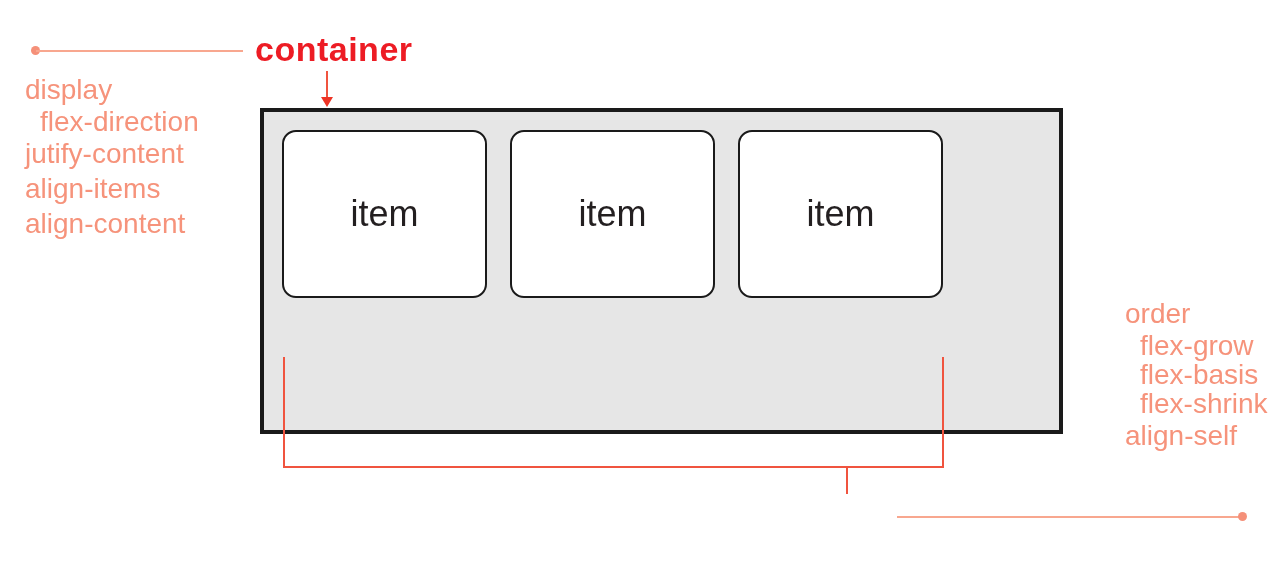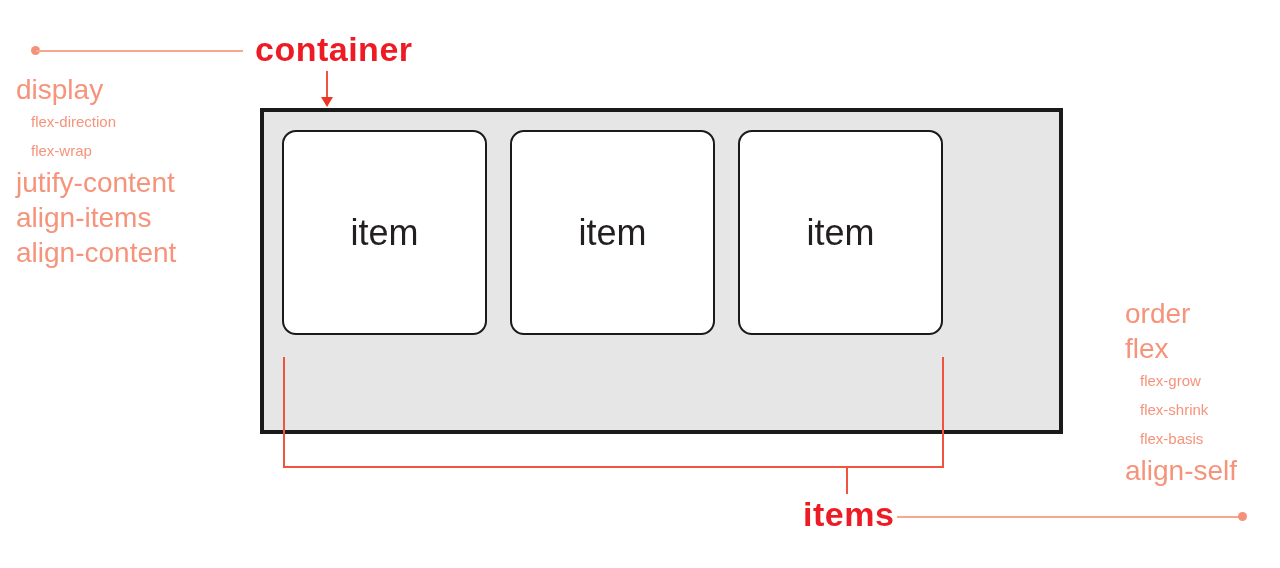--- a/index.html
+++ b/index.html
@@ -75,42 +75,42 @@
     left: 260px; top: 108px;
     width: 803px; height: 326px;
     background: var(--container-fill);
     border: 4px solid var(--border-black);
     display: flex;
     padding: 18px;
     gap: 23px;
     align-items: flex-start;
   }
   .flex-item {
-    width: 205px; height: 205px;
+    width: 205px; height: 168px;
     flex: 0 0 205px;
     background: #ffffff;
     border: 2.5px solid var(--border-black);
     border-radius: 14px;
     display: flex;
     align-items: center;
     justify-content: center;
     font-size: 36px;
     color: var(--item-text);
   }
 
   
   .prop-list {
     position: absolute;
     list-style: none;
     color: var(--salmon-text);
   }
-  .prop-list.left { left: 16px; top: 72px; }
+  .prop-list.left { left: 25px; top: 72px; }
   .prop-list.right { left: 1125px; top: 296px; }
   .prop-list li.main { font-size: 28px; line-height: 35px; }
-  .prop-list li.sub  { font-size: 15px; line-height: 29px; padding-left: 15px; }
+  .prop-list li.sub  { font-size: 28px; line-height: 29px; padding-left: 15px; }
 
   
   .bracket-part {
     position: absolute;
     background: var(--red-line);
   }
   .bracket-v-left  { left: 283px; top: 357px; width: 2px; height: 111px; }
   .bracket-v-right { left: 942px; top: 357px; width: 2px; height: 111px; }
   .bracket-h       { left: 283px; top: 466px; width: 661px; height: 2px; }
   .bracket-stem    { left: 846px; top: 466px; width: 2px; height: 28px; }
@@ -135,38 +135,35 @@
       <span>item</span>
     </div>
     <div class="flex-item">
       <span>item</span>
     </div>
   </div>
 
   <ul class="prop-list left">
     <li class="main">display</li>
     <li class="sub">flex-direction</li>
-    <li class="sub">flex-wrap</li>
     <li class="main">jutify-content</li>
     <li class="main">align-items</li>
     <li class="main">align-content</li>
   </ul>
 
   <ul class="prop-list right">
     <li class="main">order</li>
-    <li class="main">flex</li>
     <li class="sub">flex-grow</li>
+    <li class="sub">flex-basis</li>
     <li class="sub">flex-shrink</li>
-    <li class="sub">flex-basis</li>
     <li class="main">align-self</li>
   </ul>
 
   <div class="bracket-part bracket-v-left"></div>
   <div class="bracket-part bracket-v-right"></div>
   <div class="bracket-part bracket-h"></div>
   <div class="bracket-part bracket-stem"></div>
 
-  <div class="callout items-label">items</div>
 
   <div class="leader-line bottom-right"></div>
   <div class="leader-dot bottom-right"></div>
 
 </div>
 
 </body></html>

